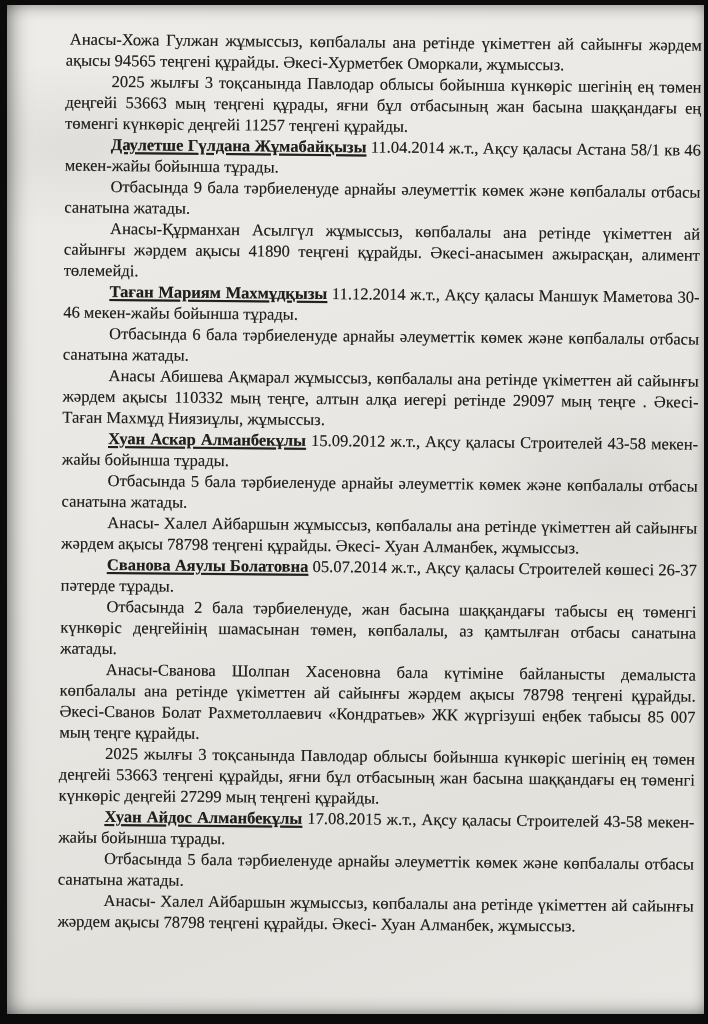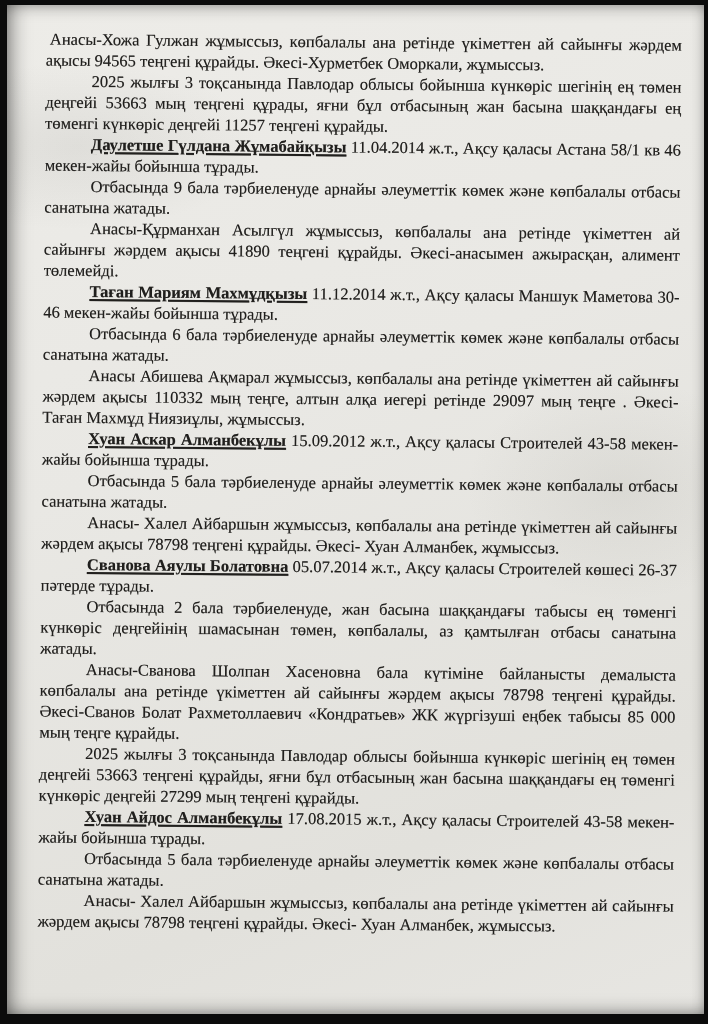--- a/index.html
+++ b/index.html
@@ -11,21 +11,21 @@
   .photo{
     width:708px;height:1024px;
     background:var(--frame);
     box-sizing:border-box;
     padding:5px 4px 10px 7px;
     overflow:hidden;
   }
   .paper{
     width:100%;height:100%;
     box-sizing:border-box;
-    padding:24px 20px 0 39px;
+    padding:24px 20px 0 59px;
     background:
       radial-gradient(220px 160px at 88% 48%, rgba(120,120,110,0.10), rgba(0,0,0,0) 70%),
       radial-gradient(260px 120px at 10% 14%, rgba(110,110,105,0.10), rgba(0,0,0,0) 70%),
       linear-gradient(158deg,#edece8 0%, #e9e8e4 40%, #e2e1dc 78%, #e7e6e2 100%);
     box-shadow:
       inset 16px 0 20px -13px rgba(0,0,0,.5),
       inset -9px 0 14px -9px rgba(0,0,0,.28),
       inset 0 12px 16px -11px rgba(0,0,0,.32),
       inset 0 -14px 18px -13px rgba(0,0,0,.38);
     overflow:hidden;
@@ -76,21 +76,21 @@
   <p class="para"><span class="name">Хуан Аскар Алманбекұлы</span><span class="txt"> 15.09.2012 ж.т., Ақсу қаласы Строителей 43-58 мекен-жайы бойынша тұрады.</span></p>
 
   <p class="para"><span class="txt">Отбасында 5 бала тәрбиеленуде арнайы әлеуметтік көмек және көпбалалы отбасы санатына жатады.</span></p>
 
   <p class="para"><span class="txt">Анасы- Халел Айбаршын жұмыссыз, көпбалалы ана ретінде үкіметтен ай сайынғы жәрдем ақысы 78798 теңгені құрайды. Әкесі- Хуан Алманбек, жұмыссыз.</span></p>
 
   <p class="para"><span class="name">Сванова Аяулы Болатовна</span><span class="txt"> 05.07.2014 ж.т., Ақсу қаласы Строителей көшесі 26-37 пәтерде тұрады.</span></p>
 
   <p class="para"><span class="txt">Отбасында 2 бала тәрбиеленуде, жан басына шаққандағы табысы ең төменгі күнкөріс деңгейінің шамасынан төмен, көпбалалы, аз қамтылған отбасы санатына жатады.</span></p>
 
-  <p class="para"><span class="txt">Анасы-Сванова Шолпан Хасеновна бала күтіміне байланысты демалыста көпбалалы ана ретінде үкіметтен ай сайынғы жәрдем ақысы 78798 теңгені құрайды. Әкесі-Сванов Болат Рахметоллаевич «Кондратьев» ЖК жүргізуші еңбек табысы 85 000 мың теңге құрайды.</span></p>
+  <p class="para"><span class="txt">Анасы-Сванова Шолпан Хасеновна бала күтіміне байланысты демалыста көпбалалы ана ретінде үкіметтен ай сайынғы жәрдем ақысы 78798 теңгені құрайды. Әкесі-Сванов Болат Рахметоллаевич «Кондратьев» ЖК жүргізуші еңбек табысы 85 007 мың теңге құрайды.</span></p>
 
   <p class="para"><span class="txt">2025 жылғы 3 тоқсанында Павлодар облысы бойынша күнкөріс шегінің ең төмен деңгейі 53663 теңгені құрайды, яғни бұл отбасының жан басына шаққандағы ең төменгі күнкөріс деңгейі 27299 мың теңгені құрайды.</span></p>
 
   <p class="para"><span class="name">Хуан Айдос Алманбекұлы</span><span class="txt"> 17.08.2015 ж.т., Ақсу қаласы Строителей 43-58 мекен-жайы бойынша тұрады.</span></p>
 
   <p class="para"><span class="txt">Отбасында 5 бала тәрбиеленуде арнайы әлеуметтік көмек және көпбалалы отбасы санатына жатады.</span></p>
 
   <p class="para"><span class="txt">Анасы- Халел Айбаршын жұмыссыз, көпбалалы ана ретінде үкіметтен ай сайынғы жәрдем ақысы 78798 теңгені құрайды. Әкесі- Хуан Алманбек, жұмыссыз.</span></p>
 </div>
   </div>

